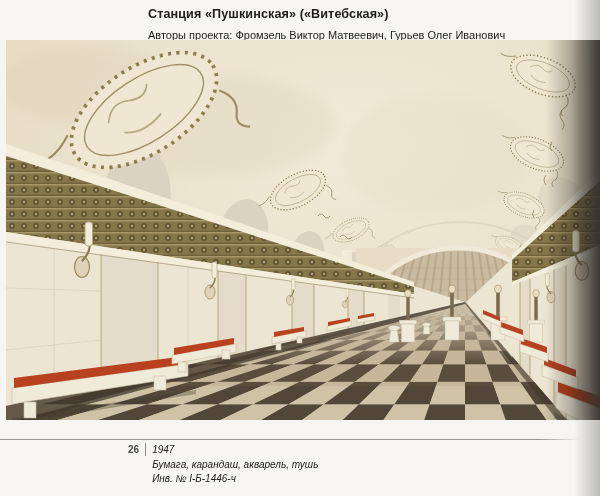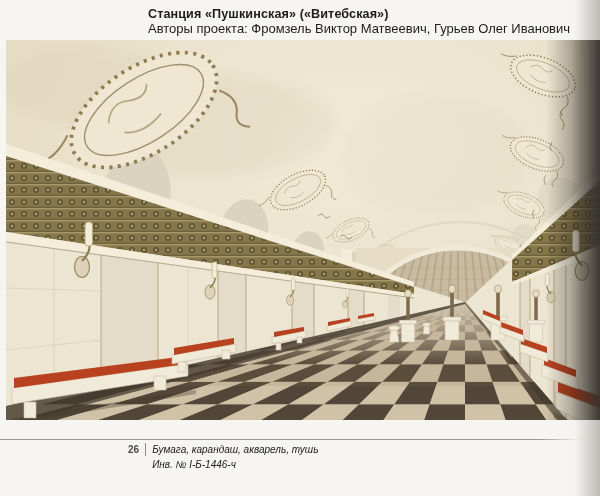--- a/index.html
+++ b/index.html
@@ -1,21 +1,21 @@
 <!DOCTYPE html>
 <html style="--paper: #f6f5f1; --text: #1d1d1b; --rule: #9a9894; --ceiling: #ebe2cc; --ceiling-light: #f2ead7; --ceiling-dark: #e2d7bd; --lunette: #dbd3c0; --ornament: #8d7b52; --frieze: #86774a; --frieze-dark: #5e5332; --frieze-light: #b5a678; --cornice: #f3edda; --marble: #ece5d2; --marble-shadow: #ded4bf; --floor-light: #cfc2a7; --floor-dark: #473c2e; --floor-fog: #cdc1a9; --skirt: #42382c; --cushion: #b8421f; --bench: #f0ead8; --stair: #c9bba1; --stair-stripe: #a5957b; --gutter: #171310;"><head>
 <meta charset="utf-8">
 <style>
   html,body{margin:0;padding:0;}
   body{width:600px;height:496px;font-family:"Liberation Sans",sans-serif;}
   .page{position:relative;width:600px;height:496px;background:var(--paper,#f6f5f1);overflow:hidden;}
 
   .header{position:absolute;left:148px;top:7px;color:var(--text,#1d1d1b);}
   .header h1{margin:0;font-size:12.6px;font-weight:700;letter-spacing:.1px;}
-  .header .subtitle{margin:0 0 0;font-size:13px;}
+  .header .subtitle{margin:8px 0 0;font-size:11px;}
 
   .artwork{position:absolute;left:6px;top:40px;width:594px;height:380px;margin:0;}
   .artwork svg{display:block;width:100%;height:100%;}
 
   .rule{position:absolute;left:0;top:439px;width:580px;height:1px;
         background:linear-gradient(90deg,var(--rule,#9a9894) 0,var(--rule,#9a9894) 93%,rgba(154,152,148,0) 100%);}
 
   .caption{position:absolute;left:128px;top:443px;display:flex;align-items:flex-start;color:#22211f;}
   .cap-num{font-size:10px;color:#4a4a48;line-height:13px;font-weight:bold;}
   .cap-div{width:1px;height:13px;background:#8b8b88;margin:0 6px 0 6px;}
@@ -652,19 +652,20 @@
       <rect x="540" y="0" width="54" height="380" fill="url(#gutterGrad)"></rect>
     </svg>
   </figure>
 
   <div class="rule"></div>
 
   <footer class="caption">
     <span class="cap-num">26</span>
     <span class="cap-div"></span>
     <div class="cap-text">
+      <div>1947</div>
       <div>Бумага, карандаш, акварель, тушь</div>
       <div>Инв. № I-Б-1446-ч</div>
     </div>
   </footer>
 
   <div class="page-gutter"></div>
 </div>
 
 </body></html>

